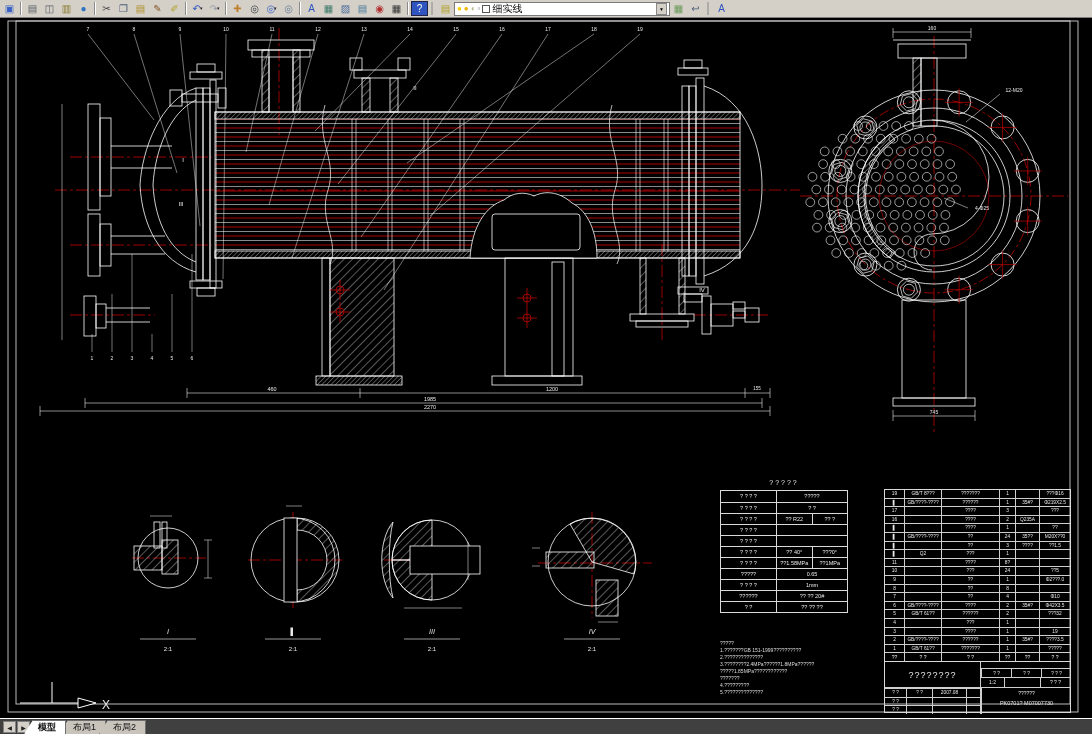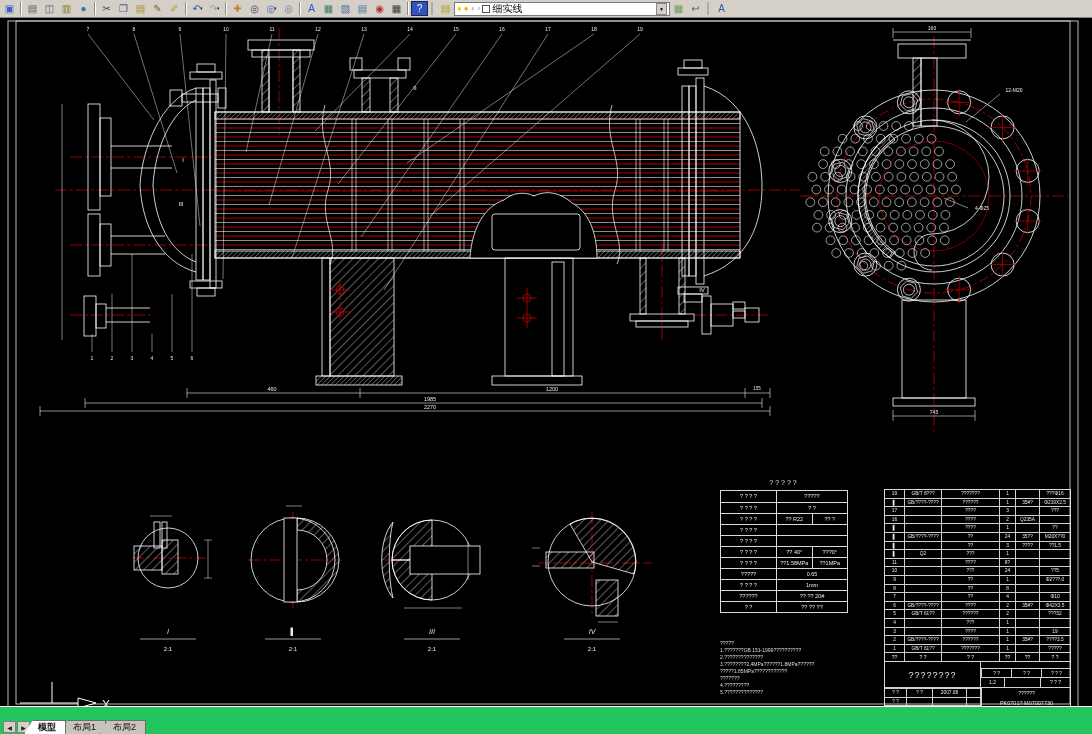--- a/index.html
+++ b/index.html
@@ -41,21 +41,21 @@
   #notes{left:720px;top:640px;width:180px;font-size:5px;line-height:7px;color:#ddd}
   #bom{left:884px;top:489px;width:187px;border:1px solid #d9d9d9;border-bottom:none}
   .bomrow{display:grid;grid-template-columns:20px 37px 58px 16px 24px 30px;height:8.6px;border-bottom:1px solid #cfcfcf}
   .bomrow div{font-size:4.8px;line-height:8px;text-align:center;border-right:1px solid #cfcfcf;overflow:hidden;white-space:nowrap}
   .bomrow div:last-child{border-right:none}
   .bomrow.hdr div{font-size:5px}
   #tblock{left:884px;top:661px;width:187px;height:52px;border:1px solid #d9d9d9}
   #tblock .abs{position:absolute;overflow:hidden}
   #tblock .brd{border-right:1px solid #cfcfcf;border-bottom:1px solid #cfcfcf}
   
-  #tabbar{position:absolute;left:0;bottom:0;width:1092px;height:28px;background:#22c55e;
+  #tabbar{position:absolute;left:0;bottom:0;width:1092px;height:16px;background:#404040;
     border-top:1px solid #fff;display:flex;align-items:flex-end;padding-left:3px;z-index:5}
   .tnav{width:13px;height:12px;background:#d4d0c8;border:1px solid #808080;font-size:6px;
     display:flex;align-items:center;justify-content:center;margin:0 1px 1px 0;color:#222}
   .tab{height:14px;line-height:13px;padding:0 9px 0 13px;font-size:9px;color:#111;background:#c8c4bc;
     border:1px solid #6e6e6e;border-bottom:none;margin-left:-7px;
     clip-path:polygon(9px 0,100% 0,100% 100%,0 100%);white-space:nowrap}
   .tab.active{background:#fff;z-index:2;position:relative;font-weight:bold}
 </style>
 </head>
 <body>

